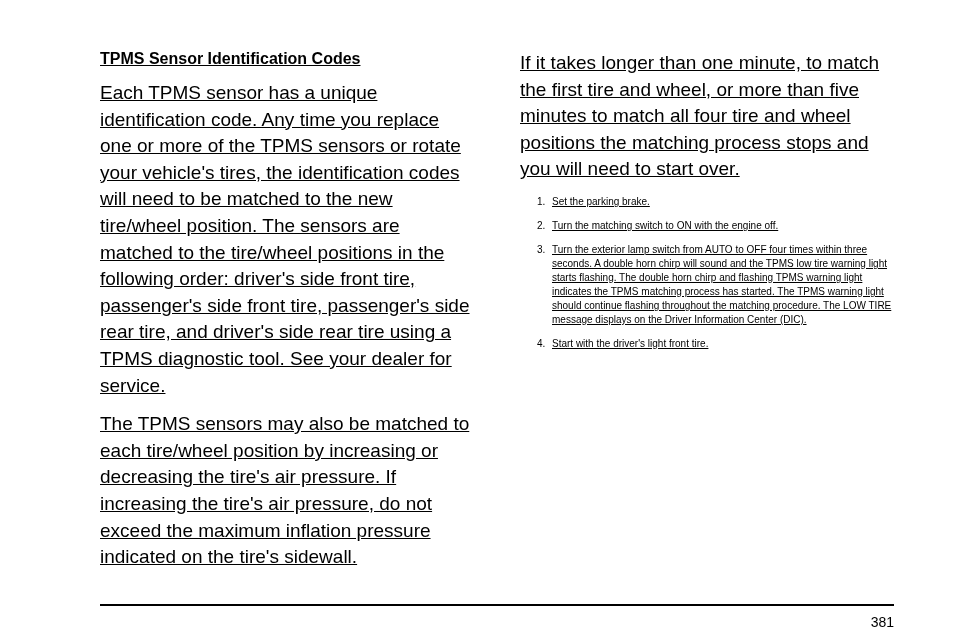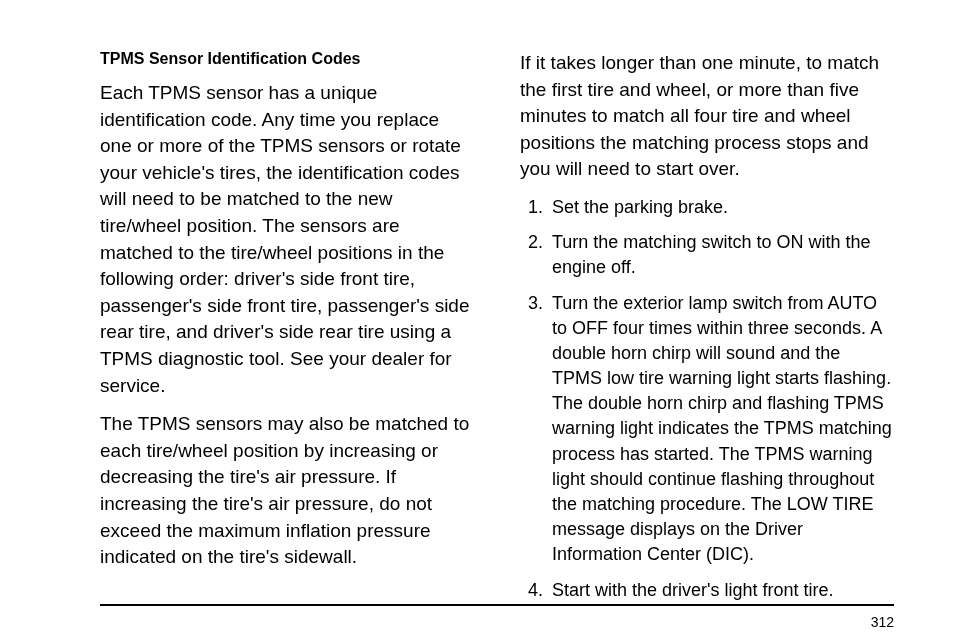--- a/index.html
+++ b/index.html
@@ -12,40 +12,41 @@
       height: 636px;
       background: #ffffff;
       font-family: Arial, Helvetica, sans-serif;
       color: #000000;
       position: relative;
       padding: 50px 60px 40px 100px;
     }
     .content {
       display: flex;
       gap: 46px;
+      text-decoration: underline;
     }
     .column {
       flex: 1;
     }
     h2 {
       font-size: 16px;
       font-weight: bold;
       margin-bottom: 12px;
     }
     p {
       font-size: 19px;
       line-height: 1.4;
       margin-bottom: 12px;
     }
     ol {
       list-style: decimal;
       padding-left: 28px;
     }
     ol li {
-      font-size: 18px;
+      font-size: 10px;
       line-height: 1.4;
       margin-bottom: 10px;
       padding-left: 4px;
     }
     .footer {
       position: absolute;
       bottom: 30px;
       left: 100px;
       right: 60px;
       border-top: 2px solid #000;
@@ -71,14 +72,14 @@
     <ol>
       <li>Set the parking brake.</li>
       <li>Turn the matching switch to ON with the engine off.</li>
       <li>Turn the exterior lamp switch from AUTO to OFF four times within three seconds. A double horn chirp will sound and the TPMS low tire warning light starts flashing. The double horn chirp and flashing TPMS warning light indicates the TPMS matching process has started. The TPMS warning light should continue flashing throughout the matching procedure. The LOW TIRE message displays on the Driver Information Center (DIC).</li>
       <li>Start with the driver's light front tire.</li>
     </ol>
   </div>
 </div>
 
 <div class="footer">
-  <span class="page-num">312</span>
+  <span class="page-num">381</span>
 </div>
 
 </body></html>

